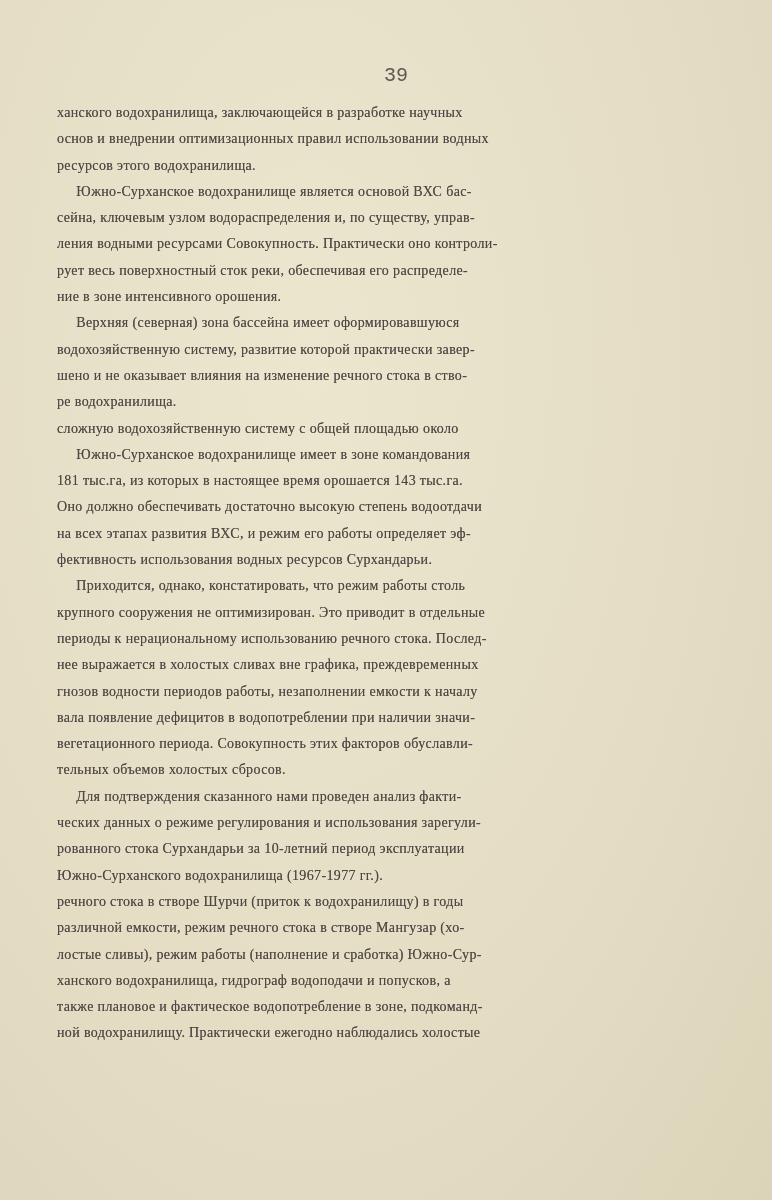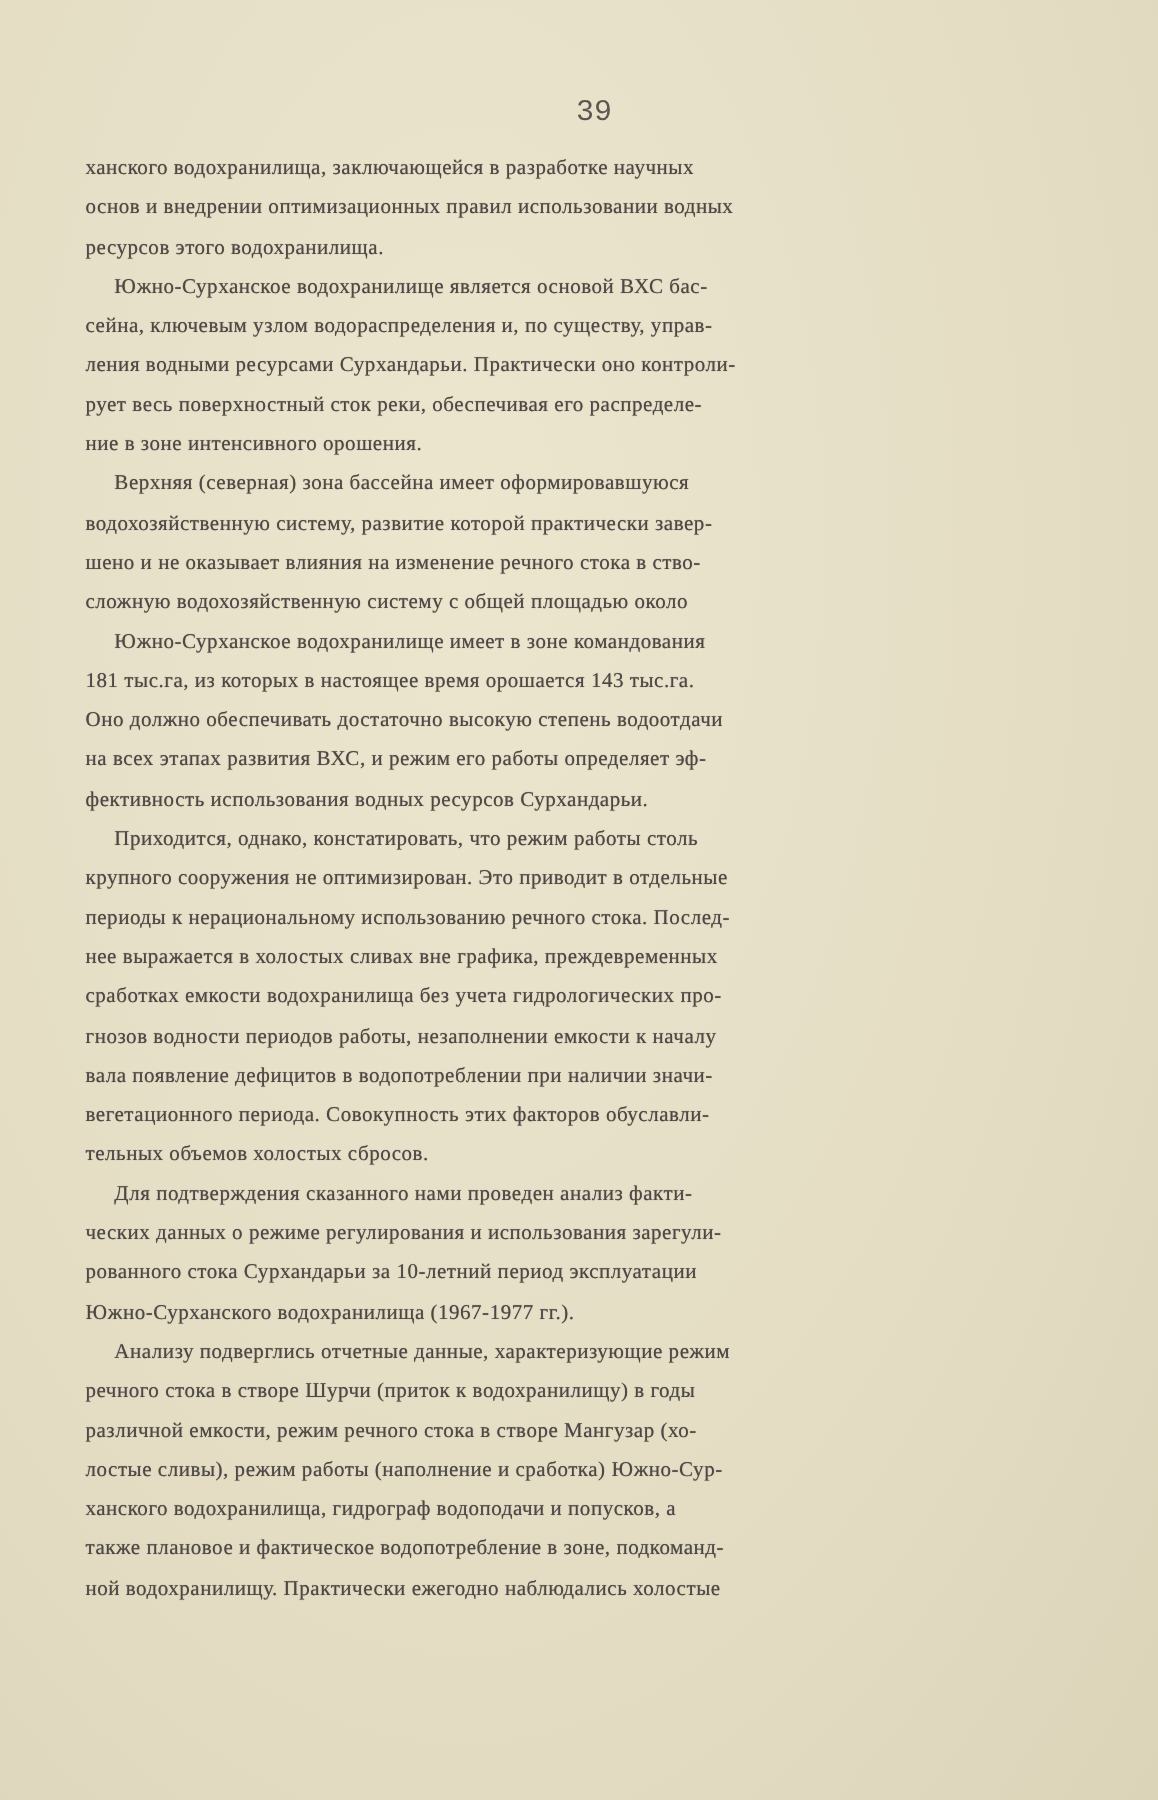--- a/index.html
+++ b/index.html
@@ -29,46 +29,45 @@
 <body>
 
 <div class="page">
   <div class="page-number">39</div>
   <div class="body-text">
     <span class="line">ханского водохранилища, заключающейся в разработке научных</span>
     <span class="line">основ и внедрении оптимизационных правил использовании водных</span>
     <span class="line">ресурсов этого водохранилища.</span>
     <span class="line">     Южно-Сурханское водохранилище является основой ВХС бас-</span>
     <span class="line">сейна, ключевым узлом водораспределения и, по существу, управ-</span>
-    <span class="line">ления водными ресурсами Сурхандарьи. Практически оно контроли-</span>
+    <span class="line">ления водными ресурсами Совокупность. Практически оно контроли-</span>
     <span class="line">рует весь поверхностный сток реки, обеспечивая его распределе-</span>
     <span class="line">ние в зоне интенсивного орошения.</span>
     <span class="line">     Верхняя (северная) зона бассейна имеет оформировавшуюся</span>
     <span class="line">водохозяйственную систему, развитие которой практически завер-</span>
     <span class="line">шено и не оказывает влияния на изменение речного стока в ство-</span>
+    <span class="line">ре водохранилища.</span>
     <span class="line">сложную водохозяйственную систему с общей площадью около</span>
     <span class="line">     Южно-Сурханское водохранилище имеет в зоне командования</span>
     <span class="line">181 тыс.га, из которых в настоящее время орошается 143 тыс.га.</span>
     <span class="line">Оно должно обеспечивать достаточно высокую степень водоотдачи</span>
     <span class="line">на всех этапах развития ВХС, и режим его работы определяет эф-</span>
     <span class="line">фективность использования водных ресурсов Сурхандарьи.</span>
     <span class="line">     Приходится, однако, констатировать, что режим работы столь</span>
     <span class="line">крупного сооружения не оптимизирован. Это приводит в отдельные</span>
     <span class="line">периоды к нерациональному использованию речного стока. Послед-</span>
     <span class="line">нее выражается в холостых сливах вне графика, преждевременных</span>
-    <span class="line">сработках емкости водохранилища без учета гидрологических про-</span>
     <span class="line">гнозов водности периодов работы, незаполнении емкости к началу</span>
     <span class="line">вала появление дефицитов в водопотреблении при наличии значи-</span>
     <span class="line">вегетационного периода. Совокупность этих факторов обуславли-</span>
     <span class="line">тельных объемов холостых сбросов.</span>
     <span class="line">     Для подтверждения сказанного нами проведен анализ факти-</span>
     <span class="line">ческих данных о режиме регулирования и использования зарегули-</span>
     <span class="line">рованного стока Сурхандарьи за 10-летний период эксплуатации</span>
     <span class="line">Южно-Сурханского водохранилища (1967-1977 гг.).</span>
-    <span class="line">     Анализу подверглись отчетные данные, характеризующие режим</span>
     <span class="line">речного стока в створе Шурчи (приток к водохранилищу) в годы</span>
     <span class="line">различной емкости, режим речного стока в створе Мангузар (хо-</span>
     <span class="line">лостые сливы), режим работы (наполнение и сработка) Южно-Сур-</span>
     <span class="line">ханского водохранилища, гидрограф водоподачи и попусков, а</span>
     <span class="line">также плановое и фактическое водопотребление в зоне, подкоманд-</span>
     <span class="line">ной водохранилищу. Практически ежегодно наблюдались холостые</span>
   </div>
 </div>
 
 </body></html>

